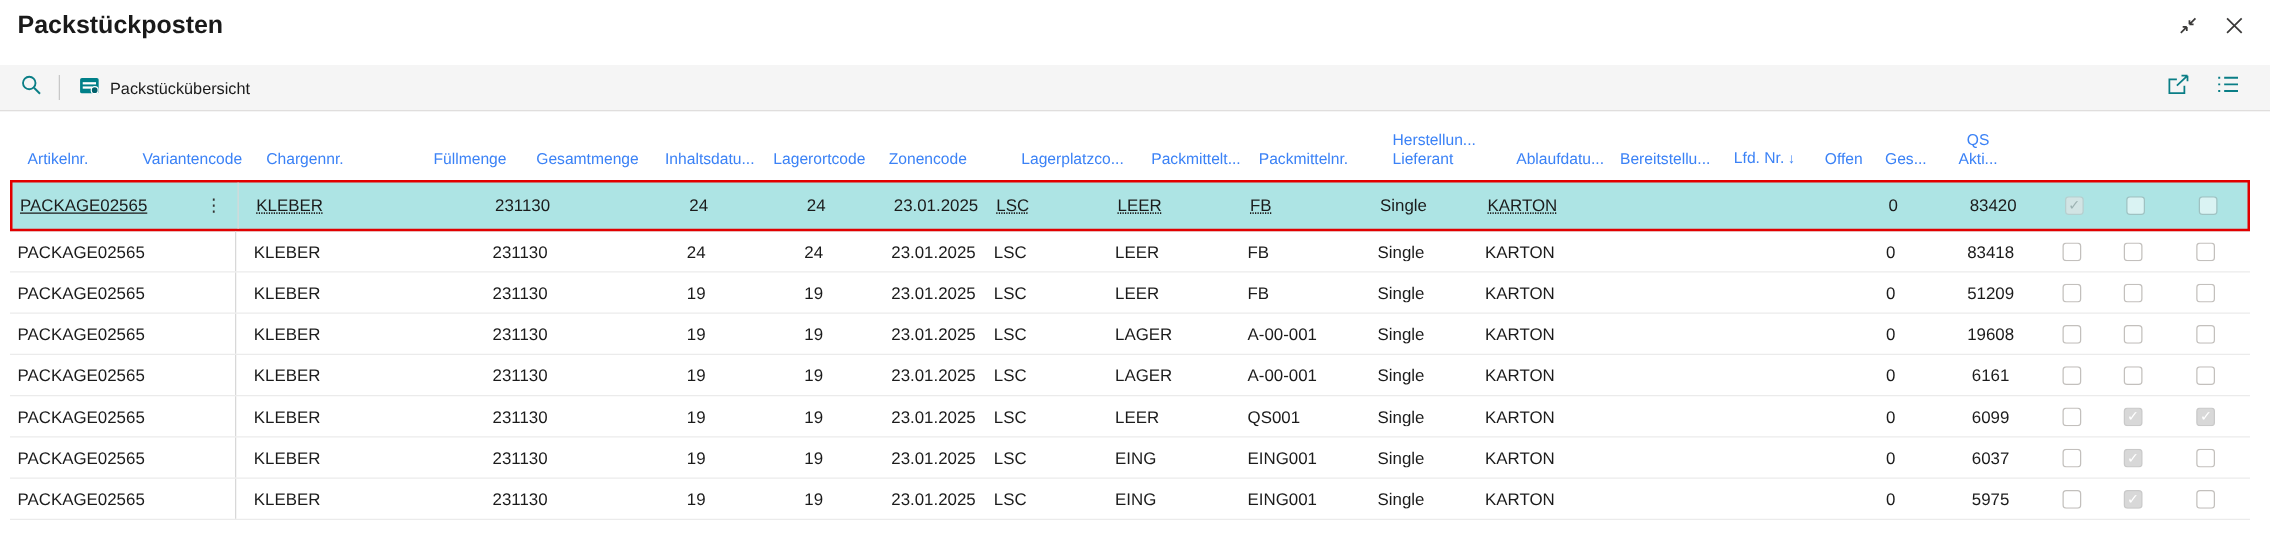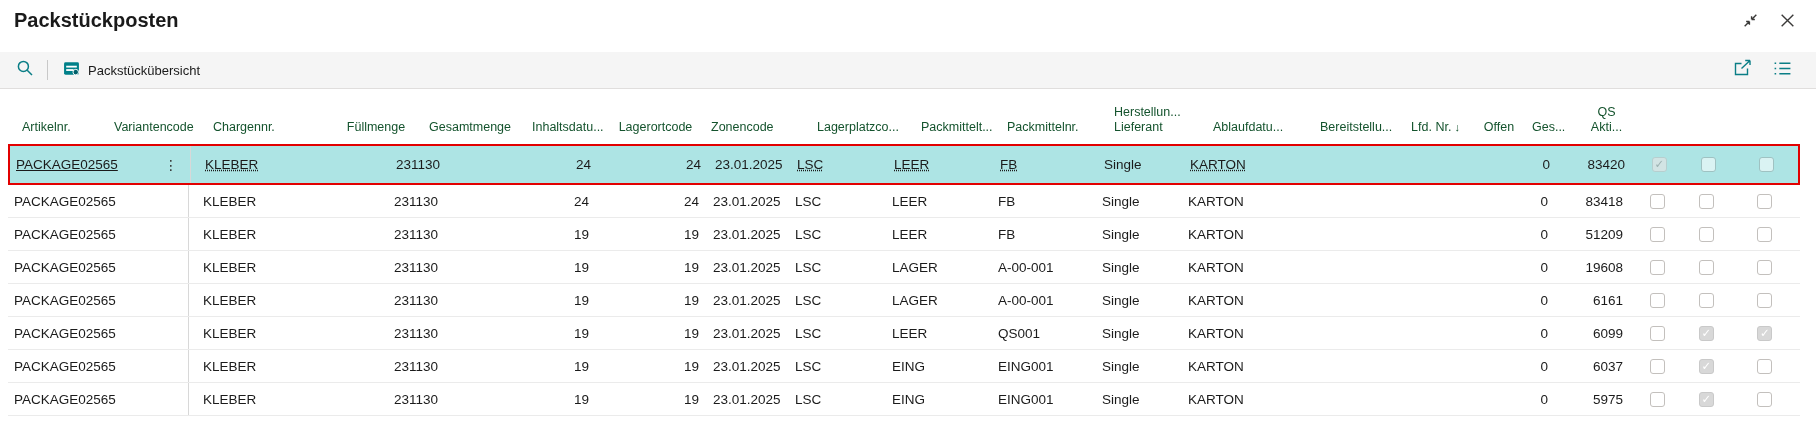--- a/index.html
+++ b/index.html
@@ -19,29 +19,29 @@
   .toolbar{margin-top:7px;height:37px;background:#f5f5f5;border-bottom:1px solid #e0dedd;
            display:flex;align-items:center;padding:0 24px 0 16px}
   .tb-div{width:1px;height:20px;background:#c8c8c8;margin:0 15px 0 13px}
   .view-btn{display:flex;align-items:center;gap:8px;font-size:13px;color:#1a1a1a}
   .tb-spacer{flex:1}
   .tb-right{display:flex;align-items:center;gap:20px}
 
   
   .grid{margin-left:8px;width:1792px;font-size:13.5px}
   .thead{display:flex;align-items:flex-end;height:55px}
-  .hc{flex:0 0 auto;font-size:12.5px;color:#14532d;padding:0 8px 9px 6px;
+  .hc{flex:0 0 auto;font-size:12.5px;color:#3b82f6;padding:0 8px 9px 6px;
       white-space:nowrap;overflow:hidden;line-height:15px}
   .hc.right{text-align:center}
   .hc.center{text-align:center}
   .arrow{font-size:11px;margin-left:3px}
   .tr{display:flex;align-items:center;height:33px;border-bottom:1px solid #ebebeb;color:#1b1b1b}
   .tr.sel{height:41px;border:2px solid #e20000;background:#ade4e4}
   .td{flex:0 0 auto;padding:0 8px 0 6px;white-space:nowrap;overflow:hidden}
-  .td.right{text-align:right}
+  .td.right{text-align:center}
   .td.center{display:flex;justify-content:center;align-items:center;padding:0}
   .c-packstuecknr{border-right:1px solid #d8d8d8}
   .td.c-packstuecknr{display:flex;justify-content:space-between;align-items:center;
                      padding-right:12px;align-self:stretch}
   .c-artikelnr{padding-left:14px}
   .lnk.solid{text-decoration:underline}
   .lnk.dotted{text-decoration:underline;text-decoration-style:dotted}
   .rowmenu{color:#323130;font-size:14px;letter-spacing:0;cursor:pointer}
 
   
@@ -155,21 +155,21 @@
       <div class="hc c-packmittelnr" style="width: 107px;">
         <div>Packmittelnr.</div>
       </div>
       <div class="hc c-herstellung" style="width: 99px;">
         <div>Herstellun...</div>
         <div>Lieferant</div>
       </div>
       <div class="hc c-ablaufdatum" style="width: 83px;">
         <div>Ablaufdatu...</div>
       </div>
-      <div class="hc c-bereitstellung right" style="width: 85px; margin-left: 24px;">
+      <div class="hc c-bereitstellung right" style="width: 85px;">
         <div>Bereitstellu...</div>
       </div>
       <div class="hc c-lfdnr right" style="width: 75px;">
         <div>Lfd. Nr.<span class="arrow">↓</span></div>
       </div>
       <div class="hc c-offen center" style="width: 52px;">
         <div>Offen</div>
       </div>
       <div class="hc c-ges center" style="width: 46px;">
         <div>Ges...</div>

